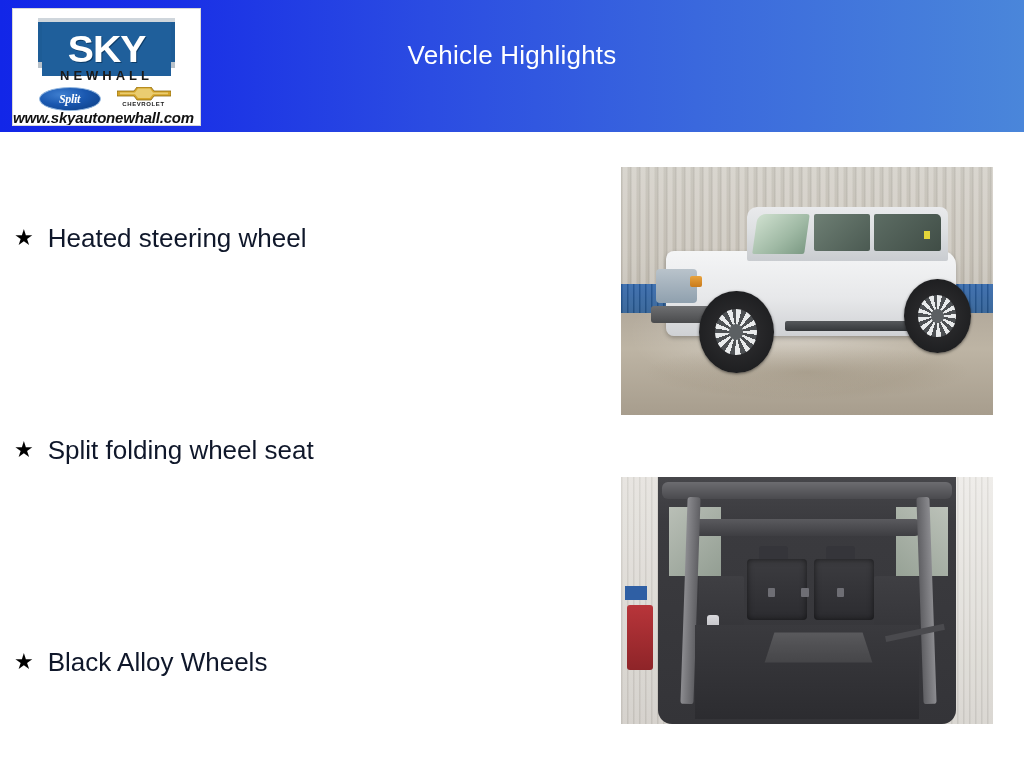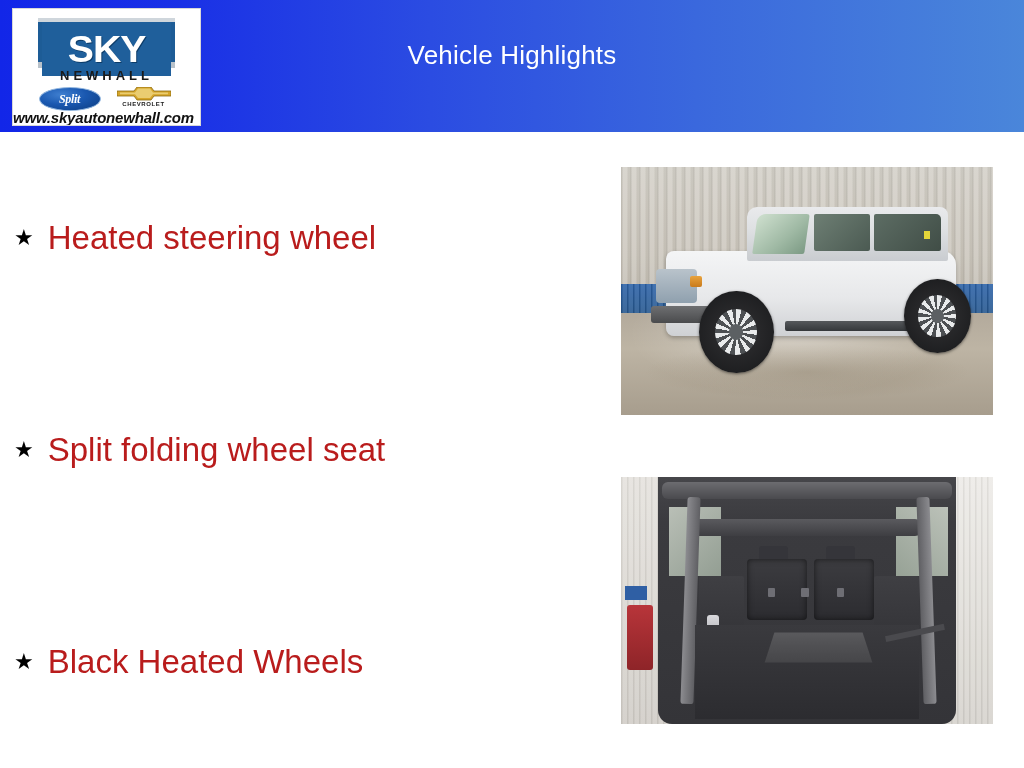--- a/index.html
+++ b/index.html
@@ -165,22 +165,22 @@
     align-items: flex-start;
     gap: 14px;
   }
   .bullet-star {
     color: #000000;
     font-size: 22px;
     line-height: 32px;
     flex: 0 0 auto;
   }
   .bullet-label {
-    color: #b91c1c;
-    font-size: 33px;
+    color: #0f172a;
+    font-size: 26px;
     line-height: 32px;
     white-space: nowrap;
   }
   #bullet-0 { top: 222px; }
   #bullet-1 { top: 434px; }
   #bullet-2 { top: 646px; }
 
   
   .photo {
     position: absolute;
@@ -453,21 +453,21 @@
   <span class="bullet-label">Heated steering wheel</span>
 </div>
 
 <div class="bullet" id="bullet-1">
   <span class="bullet-star">★</span>
   <span class="bullet-label">Split folding wheel seat</span>
 </div>
 
 <div class="bullet" id="bullet-2">
   <span class="bullet-star">★</span>
-  <span class="bullet-label">Black Heated Wheels</span>
+  <span class="bullet-label">Black Alloy Wheels</span>
 </div>
 
 <div class="photo" id="photo-0">
   <div class="scene">
     <div class="ext-wall"></div>
     <div class="ext-stripe"></div>
     <div class="ext-floor"></div>
     <div class="bronco-body"></div>
     <div class="bronco-cabin"></div>
     <div class="bronco-glass-a"></div>

